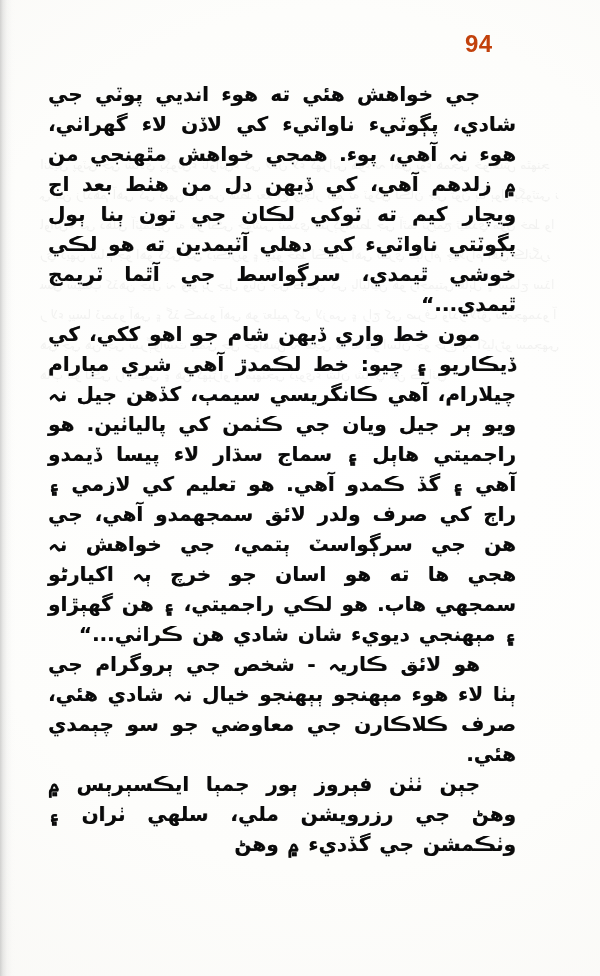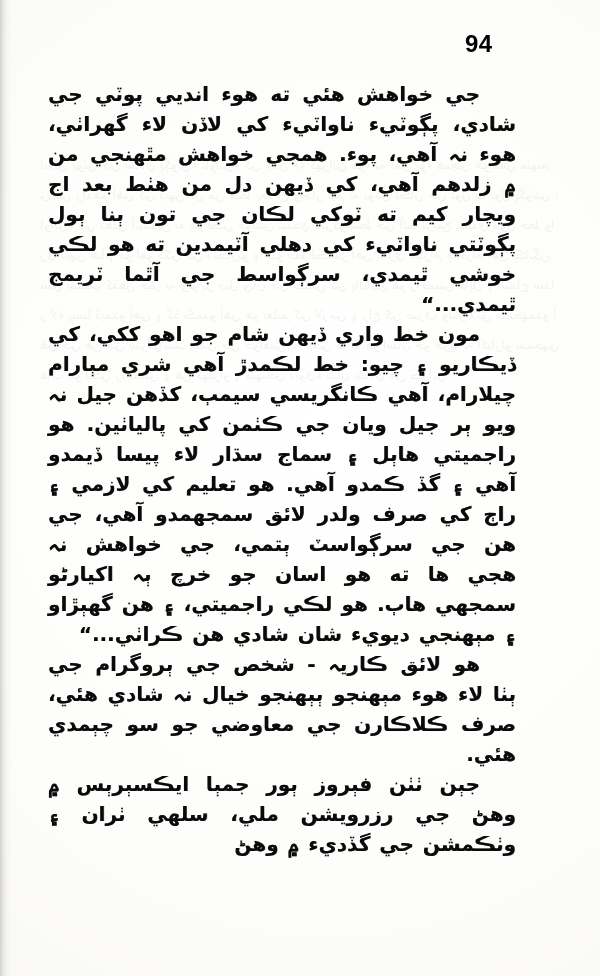--- a/index.html
+++ b/index.html
@@ -71,21 +71,21 @@
     position: absolute;
     top: 30px;
     left: 0;
     width: 100%;
     text-align: left;
     padding-left: 465px;
     box-sizing: border-box;
     font-family: "Liberation Sans", "DejaVu Sans", sans-serif;
     font-size: 24px;
     font-weight: bold;
-    color: #000000;
+    color: #c2410c;
     letter-spacing: 0.5px;
     z-index: 4;
   }
 
   
   .text-block {
     position: absolute;
     top: 79px;
     right: 75px;
     left: 48px;

